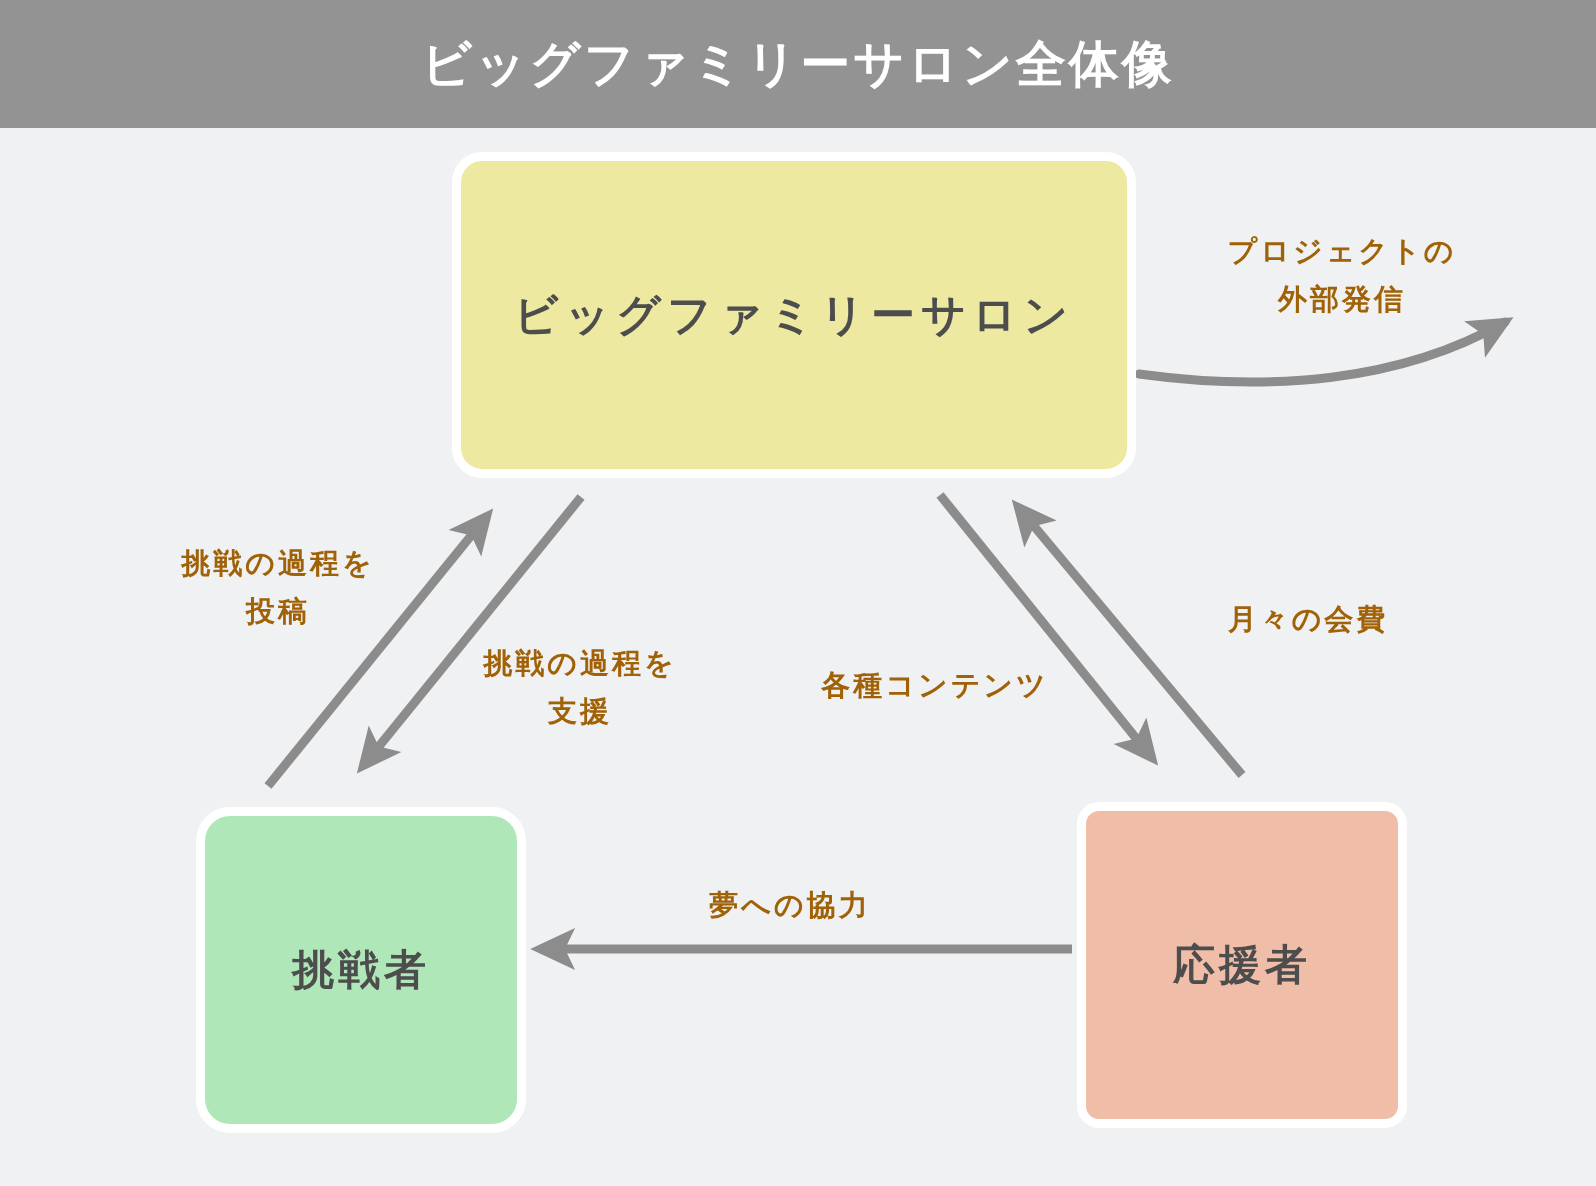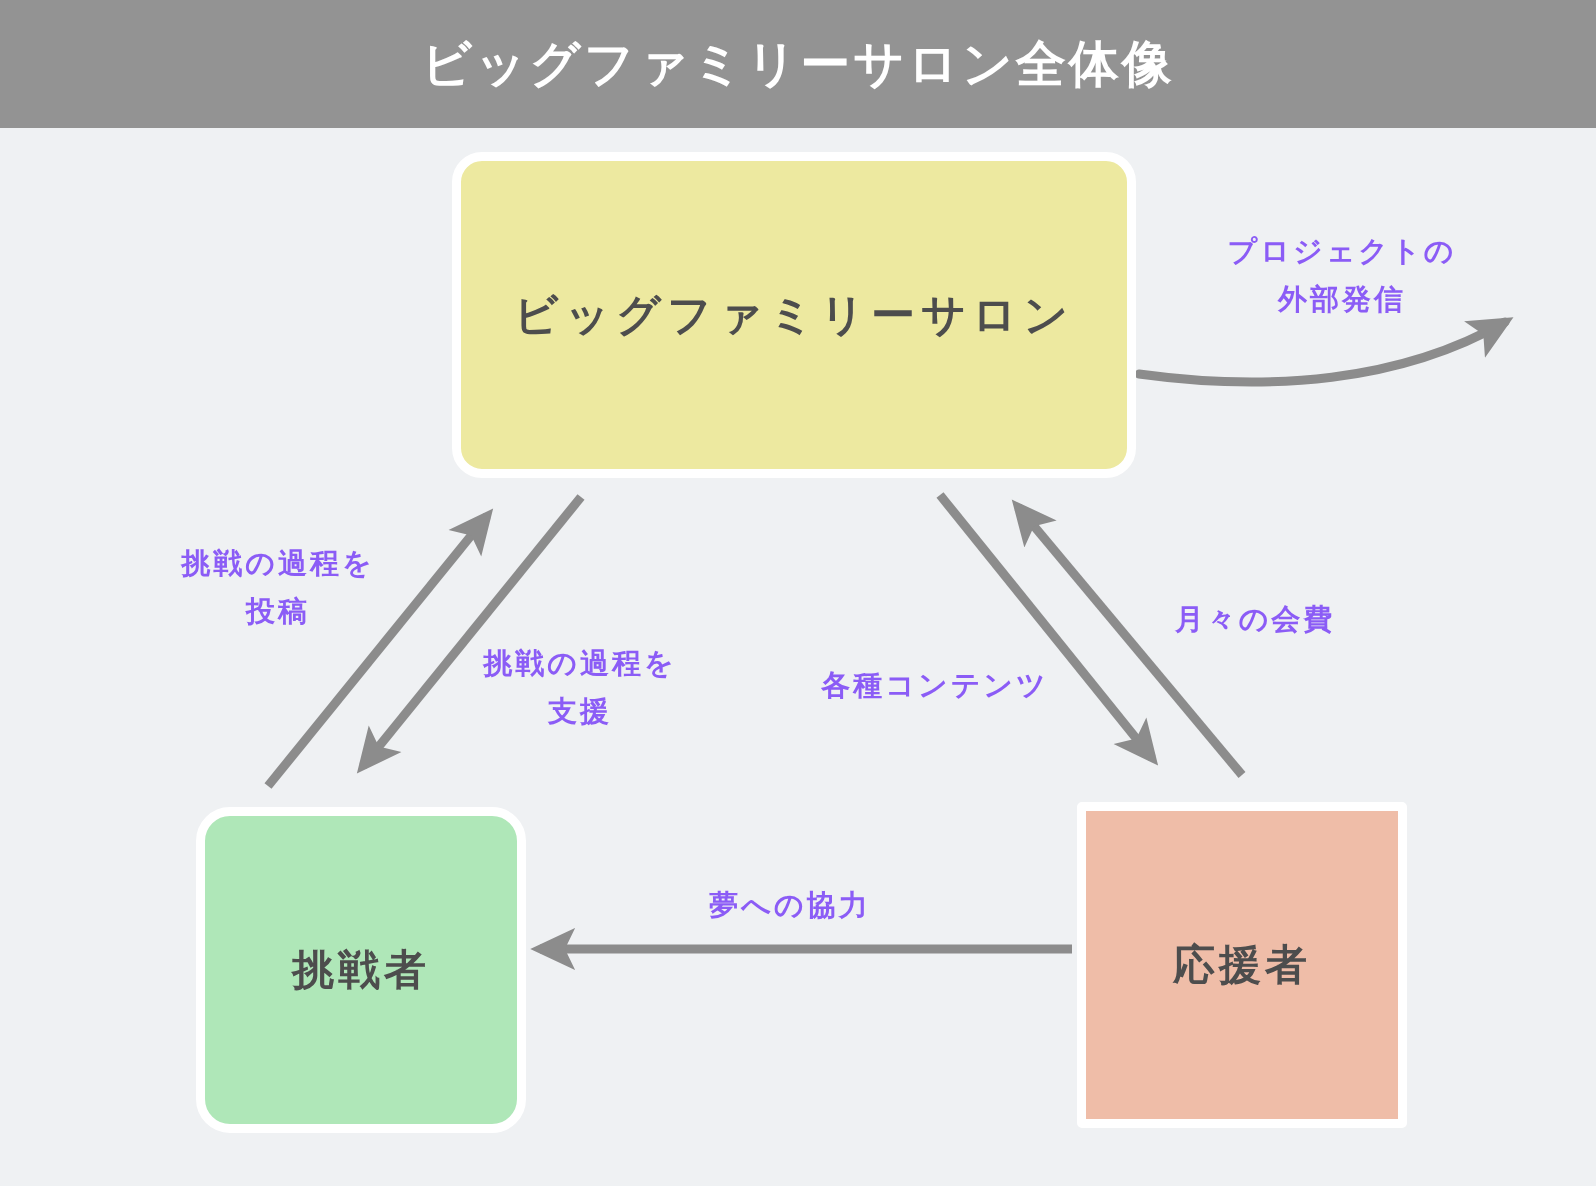--- a/index.html
+++ b/index.html
@@ -60,38 +60,38 @@
     width: 330px; height: 326px;
     background: #AFE7B8;
     font-size: 42px;
     border-radius: 34px;
   }
   #node-supporter {
     left: 1077px; top: 802px;
     width: 330px; height: 326px;
     background: #EFBDA8;
     font-size: 42px;
-    border-radius: 5px;
+    border-radius: 22px;
   }
   
   .edge-label {
     position: absolute;
-    color: #8b5cf6;
+    color: #a16207;
     font-size: 29px;
     font-weight: bold;
     letter-spacing: 3px;
     line-height: 1.65;
     text-align: center;
     white-space: pre-line;
   }
   #label-external   { left: 1192px; top: 228px;  width: 300px; }
   #label-post       { left: 138px;  top: 540px;  width: 280px; }
   #label-support    { left: 440px;  top: 640px;  width: 280px; }
   #label-contents   { left: 790px;  top: 662px;  width: 290px; }
-  #label-fee        { left: 1130px; top: 596px;  width: 250px; }
+  #label-fee        { left: 1183px; top: 596px;  width: 250px; }
   #label-dream      { left: 630px;  top: 882px;  width: 320px; }
   
   #arrow-layer {
     position: absolute;
     left: 0; top: 0;
     width: 1596px;
     height: 1186px;
     pointer-events: none;
   }
 </style>

